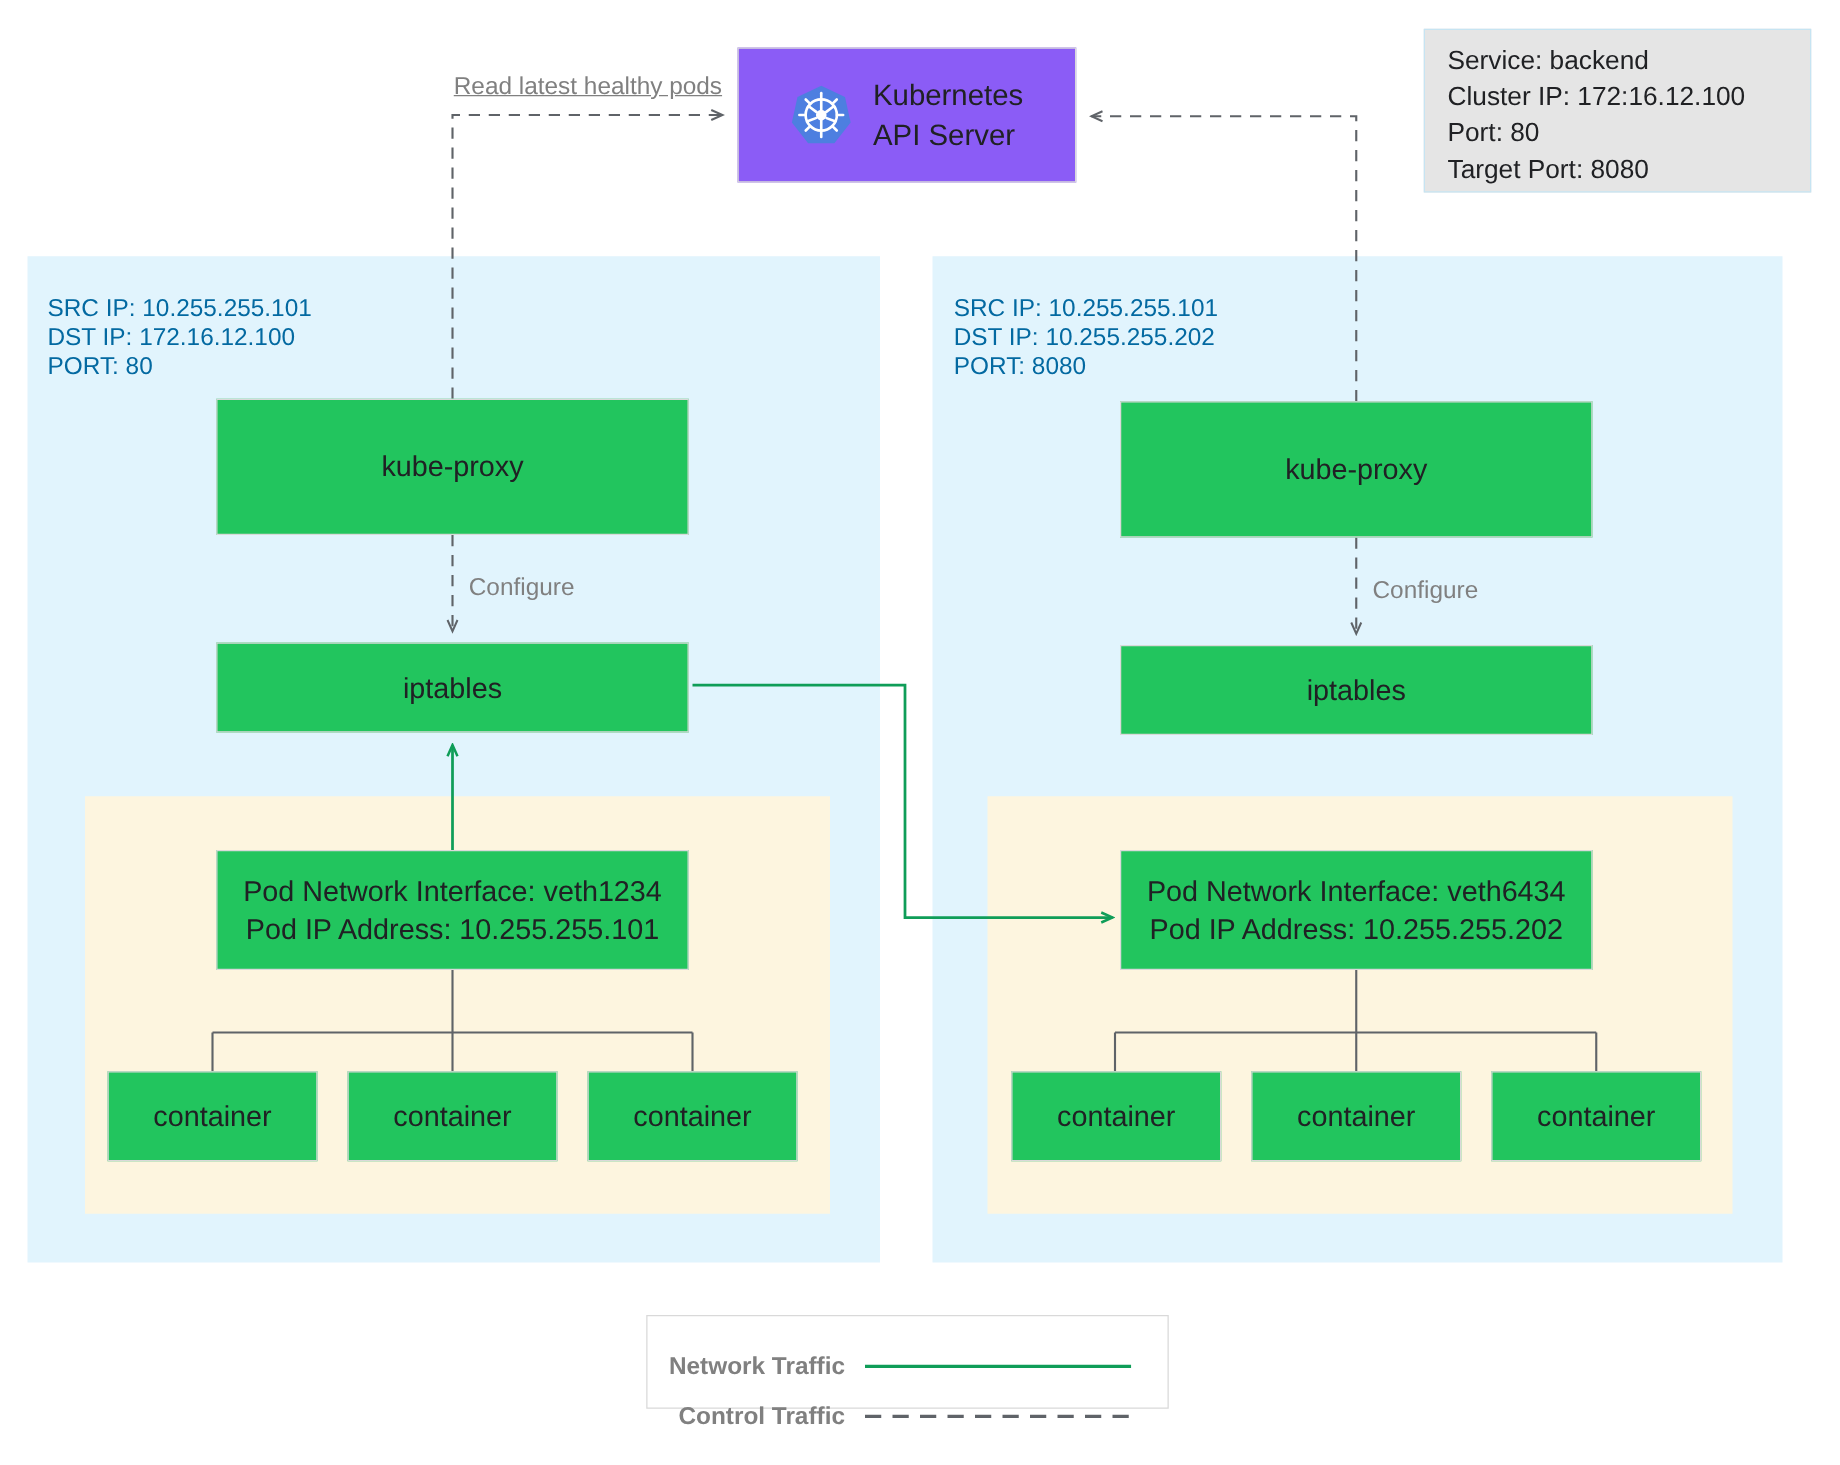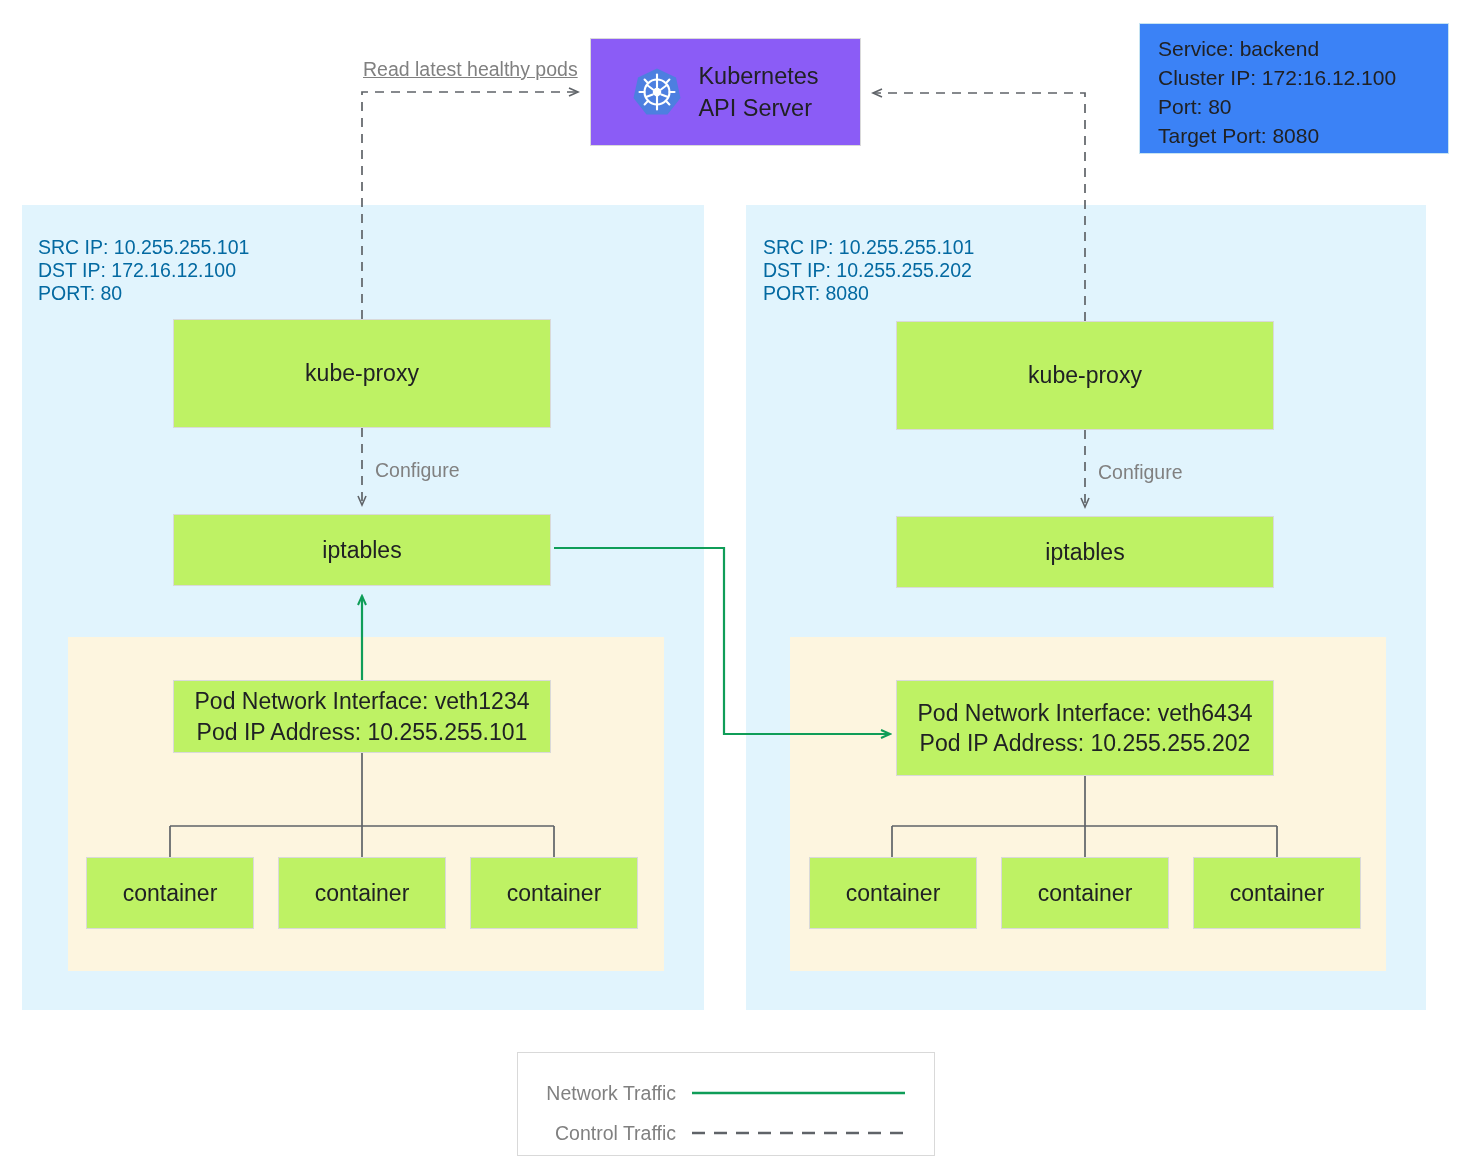--- a/index.html
+++ b/index.html
@@ -32,21 +32,21 @@
   .node-zone {
     position: absolute;
     background: #e1f4fd;
   }
   .pod-zone {
     position: absolute;
     background: #fdf5df;
   }
   .wbox {
     position: absolute;
-    background: #bef264;
+    background: #22c55e;
     border: 1px solid #d9d9d9;
     box-sizing: border-box;
     display: flex;
     align-items: center;
     justify-content: center;
     color: #202124;
   }
   .wbox .lbl {
     font-size: 23px;
     line-height: 1.32;
@@ -92,40 +92,41 @@
     white-space: pre-line;
   }
 
   
   #service-info {
     position: absolute;
     left: 1139px;
     top: 23px;
     width: 310px;
     height: 131px;
-    background: #3b82f6;
+    background: #e5e5e5;
     border: 1px solid #c6e4f2;
     box-sizing: border-box;
     padding: 10px 0 0 18px;
     color: #202124;
     font-size: 21px;
     line-height: 29px;
     white-space: pre-line;
   }
 
   
   #legend {
     position: absolute;
     left: 517px;
     top: 1052px;
     width: 418px;
-    height: 104px;
+    height: 75px;
     background: #ffffff;
     border: 1px solid #d9d9d9;
     box-sizing: border-box;
+    font-weight: bold;
   }
   #legend .row {
     position: absolute;
     display: flex;
     align-items: center;
     width: 100%;
     height: 26px;
   }
   #legend .row.r1 { top: 27px; }
   #legend .row.r2 { top: 67px; }
@@ -220,21 +221,21 @@
 PORT: 80</div>
 
   <div class="wbox" style="left:173px; top:319px; width:378px; height:109px;">
     <span class="lbl">kube-proxy</span>
   </div>
 
   <div class="wbox" style="left:173px; top:514px; width:378px; height:72px;">
     <span class="lbl">iptables</span>
   </div>
 
-  <div class="wbox" style="left:173px; top:680px; width:378px; height:73px;">
+  <div class="wbox" style="left:173px; top:680px; width:378px; height:96px;">
     <span class="lbl">Pod Network Interface: veth1234
 Pod IP Address: 10.255.255.101</span>
   </div>
 
   <div class="wbox" style="left:86px; top:857px; width:168px; height:72px;">
     <span class="lbl">container</span>
   </div>
   <div class="wbox" style="left:278px; top:857px; width:168px; height:72px;">
     <span class="lbl">container</span>
   </div>

